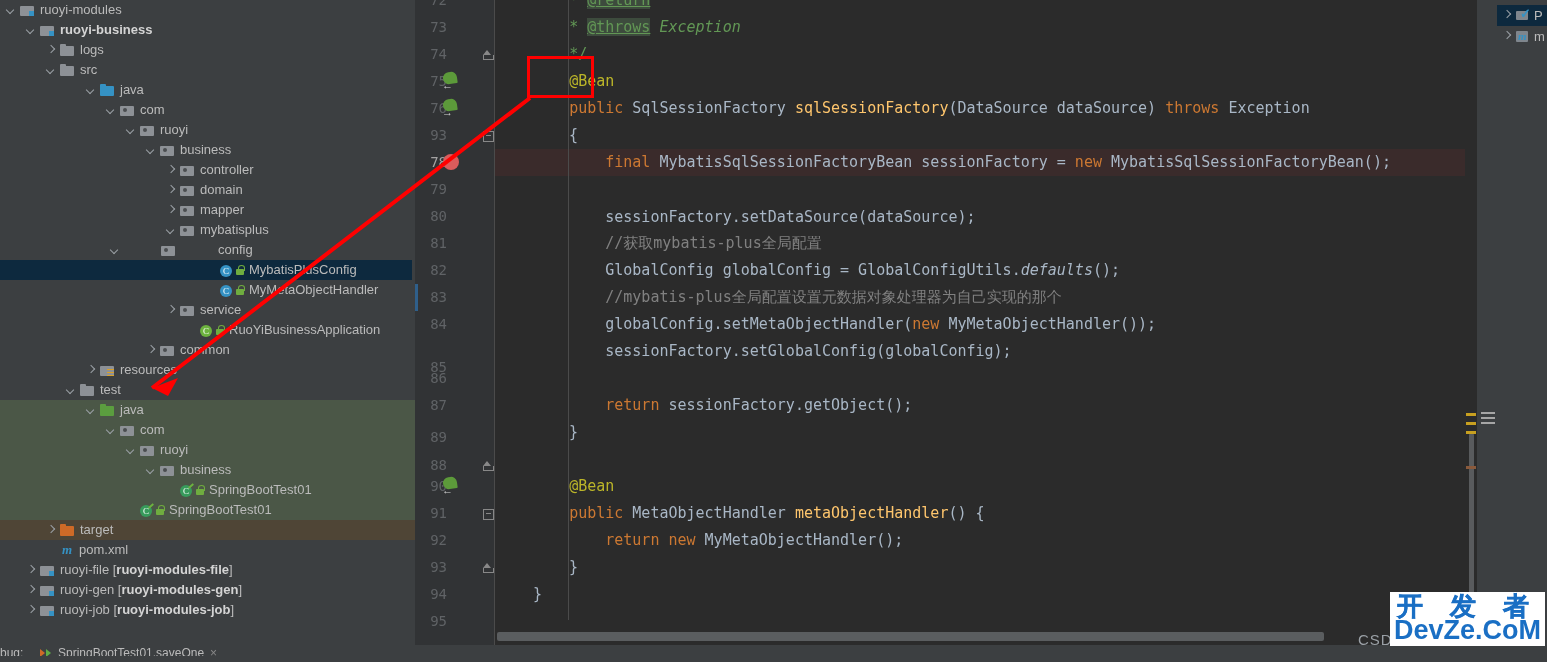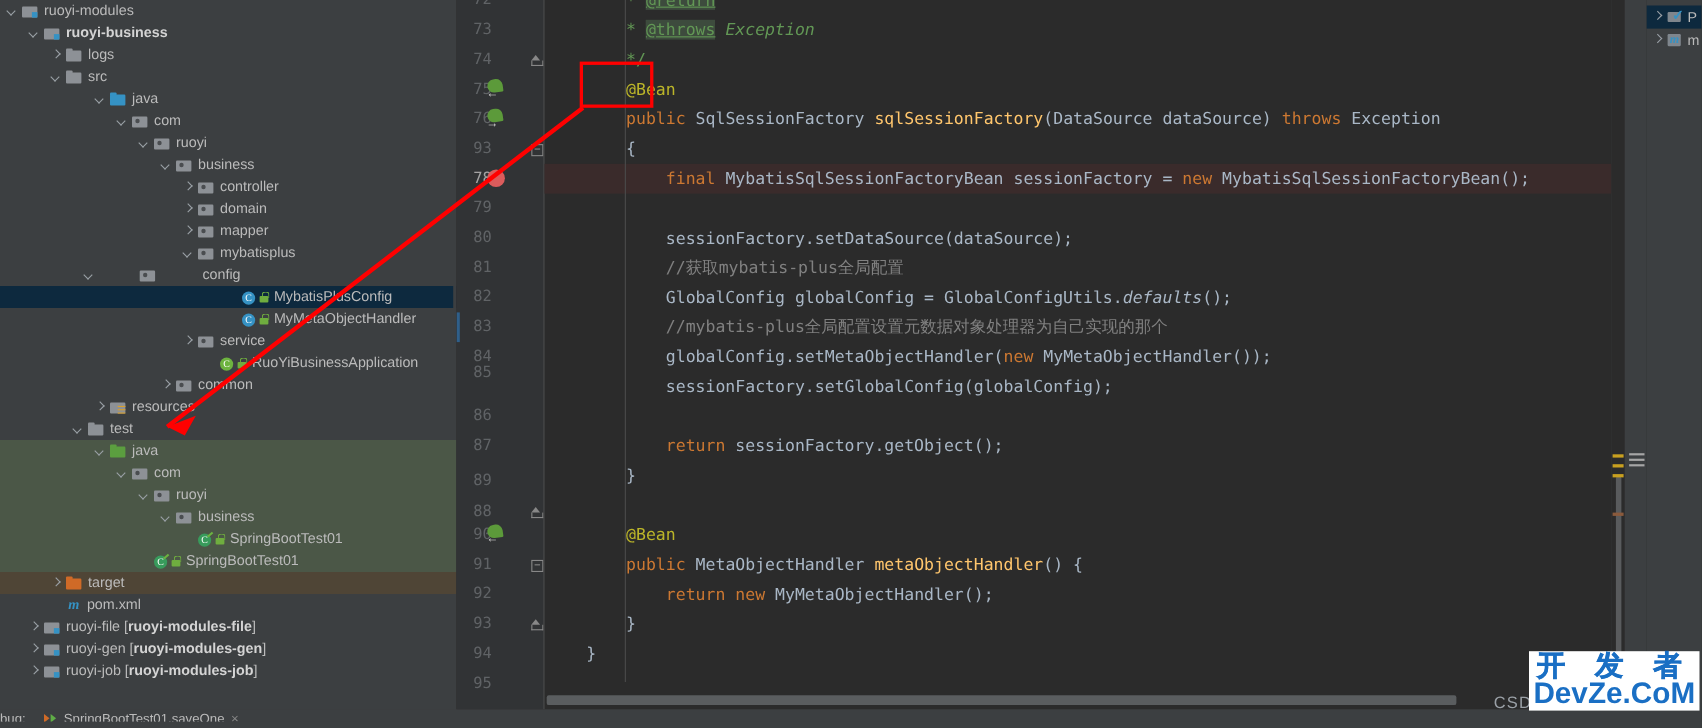--- a/index.html
+++ b/index.html
@@ -299,21 +299,21 @@
         </div>
       </div>
       <div class="trow">
         <div class="twrap" style="padding-left: 166px;">
           <span class="arrow open"></span>
           <span class="ico pkg"></span>
           <span class="tlabel">mybatisplus</span>
         </div>
       </div>
       <div class="trow">
-        <div class="twrap" style="padding-left: 76px; gap: 37px;">
+        <div class="twrap" style="padding-left: 110px; gap: 37px;">
           <span class="arrow open"></span>
           <span class="ico pkg"></span>
           <span class="tlabel">config</span>
         </div>
       </div>
       <div class="trow sel">
         <div class="twrap" style="padding-left: 206px;">
           <span class="arrow "></span>
           <span class="ico cls">
             <span class="gl">C</span>
@@ -506,21 +506,21 @@
         <div class="grow" style="top: 257px;">
           <span class="gnum">82</span>
         </div>
         <div class="grow" style="top: 284px;">
           <span class="gnum">83</span>
           <span class="bluemark" style="top: 0px;"></span>
         </div>
         <div class="grow" style="top: 311px;">
           <span class="gnum">84</span>
         </div>
-        <div class="grow" style="top: 326px;">
+        <div class="grow" style="top: 354px;">
           <span class="gnum">85</span>
         </div>
         <div class="grow" style="top: 365px;">
           <span class="gnum">86</span>
         </div>
         <div class="grow" style="top: 392px;">
           <span class="gnum">87</span>
         </div>
         <div class="grow" style="top: 419px; margin-top: 33px;">
           <span class="gnum">88</span>

